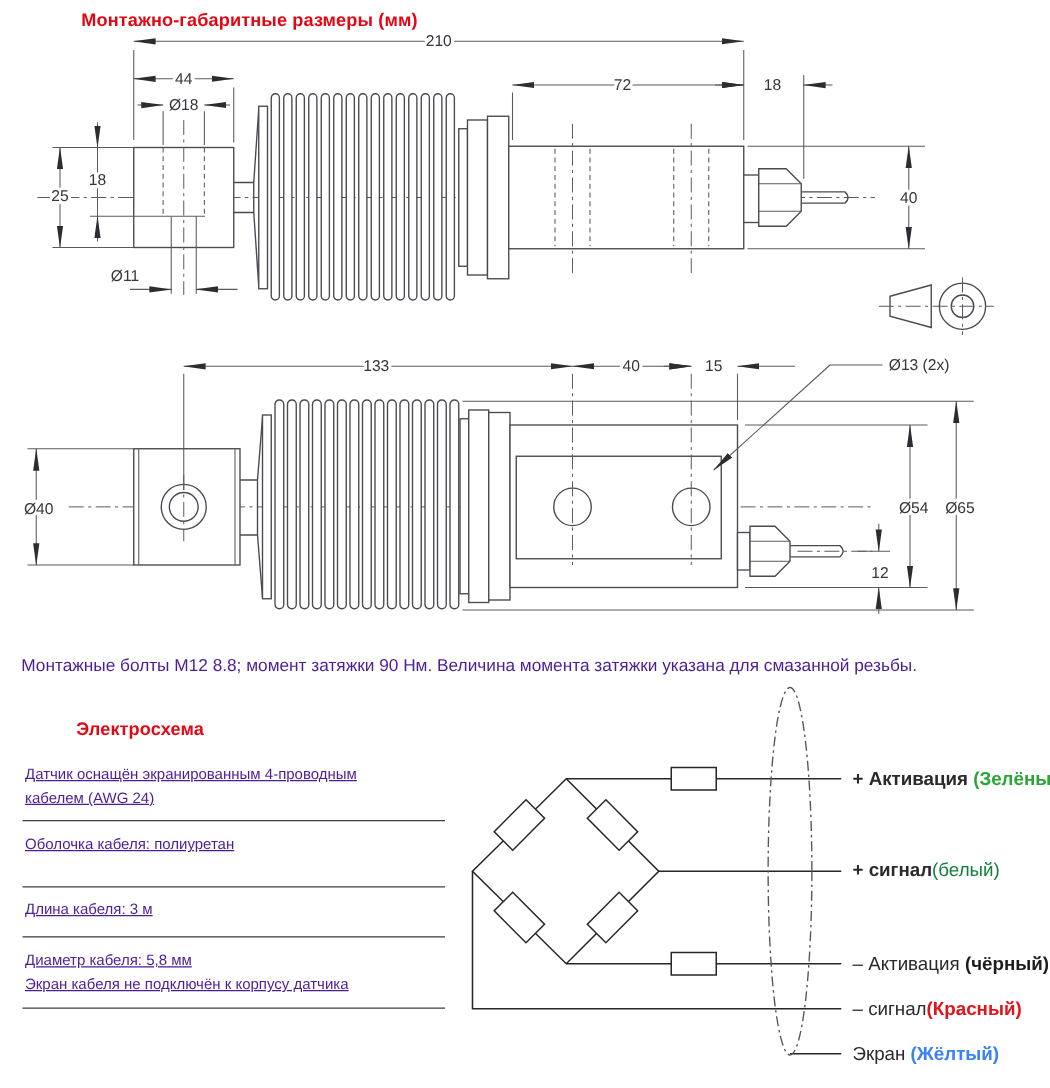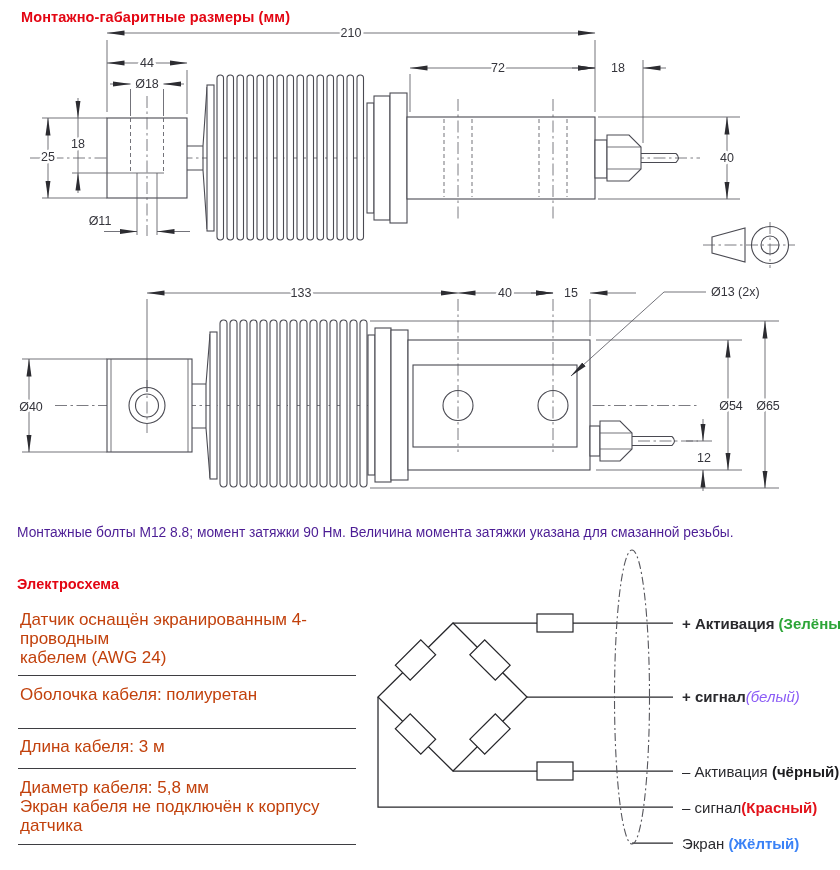--- a/index.html
+++ b/index.html
@@ -1,34 +1,34 @@
 <!DOCTYPE html>
 <html><head>
 <meta charset="utf-8">
 <style>
   html,body{margin:0;padding:0;background:#fff;}
   .page{position:relative;width:840px;height:870px;background:#fff;overflow:hidden;
         font-family:"Liberation Sans",sans-serif;}
-  .heading{position:absolute;font-size:14.5px;font-weight:700;letter-spacing:.1px;}
+  .heading{position:absolute;font-size:14.5px;font-weight:700;letter-spacing:.1px;margin-left:44px;}
   #title1{left:21px;top:9px;}
   #title2{left:17px;top:576px;}
   .note{position:absolute;left:17px;top:525px;font-size:13.8px;color:#4c1d95;}
   svg.draw{position:absolute;left:0;top:0;}
   .ol{fill:none;stroke:#4a4a52;stroke-width:1.1;}
   .of{fill:#fff;stroke:#4a4a52;stroke-width:1.1;}
   .thin{fill:none;stroke:#5a5a62;stroke-width:.85;}
   .dash{stroke-dasharray:4 3;}
   .cl{fill:none;stroke:#5a5a62;stroke-width:.8;stroke-dasharray:12 3.5 2.5 3.5;}
   .dimt{font:12.5px "Liberation Sans",sans-serif;fill:#35353c;text-anchor:middle;
         paint-order:stroke;stroke:#fff;stroke-width:5px;stroke-linejoin:round;}
   .dimt.start{text-anchor:start;}
   .wire{fill:none;stroke:#27272b;stroke-width:1.25;}
   .rbox{fill:#fff;stroke:#27272b;stroke-width:1.2;}
   .shield{fill:none;stroke:#56565c;stroke-width:1.1;stroke-dasharray:8 3 2 3;}
-  .ctable{position:absolute;left:18px;top:608px;width:338px;font-size:17px;color:#c2410c;}
+  .ctable{position:absolute;left:18px;top:608px;width:338px;font-size:12px;color:#4c1d95;text-decoration:underline;}
   .crow{border-bottom:1px solid #3e3e42;}
   .crow div{line-height:19px;}
   .r1{padding:2px 0 8px 2px;}
   .r2{padding:9px 0 24px 2px;}
   .r3{padding:8px 0 12px 2px;}
   .r4{padding:9px 0 9px 2px;}
   .wl{position:absolute;left:682px;white-space:nowrap;font-size:15px;color:#2a2a2e;}
   .sb{font-weight:600;}
   .b{font-weight:700;}
 </style>
@@ -258,21 +258,21 @@
     <div class="crow r4">
       <div>Диаметр кабеля: 5,8 мм</div>
       <div>Экран кабеля не подключён к корпусу датчика</div>
     </div>
   </div>
 
   <div class="wl" style="top:615px">
     <span class="sb">+ Активация </span><span class="b" style="color: rgb(44, 165, 55);">(Зелёный)</span>
   </div>
   <div class="wl" style="top:688px">
-    <span class="sb">+ сигнал</span><span style="color: #8b5cf6; font-style: italic;">(белый)</span>
+    <span class="sb">+ сигнал</span><span style="color: #15803d;">(белый)</span>
   </div>
   <div class="wl" style="top:763px">
     <span>– Активация </span><span class="b" style="color: rgb(29, 29, 31);">(чёрный)</span>
   </div>
   <div class="wl" style="top:799px">
     <span>– сигнал</span><span class="b" style="color: rgb(226, 19, 27);">(Красный)</span>
   </div>
   <div class="wl" style="top:835px">
     <span>Экран </span><span class="b" style="color: #3b82f6;">(Жёлтый)</span>
   </div>

